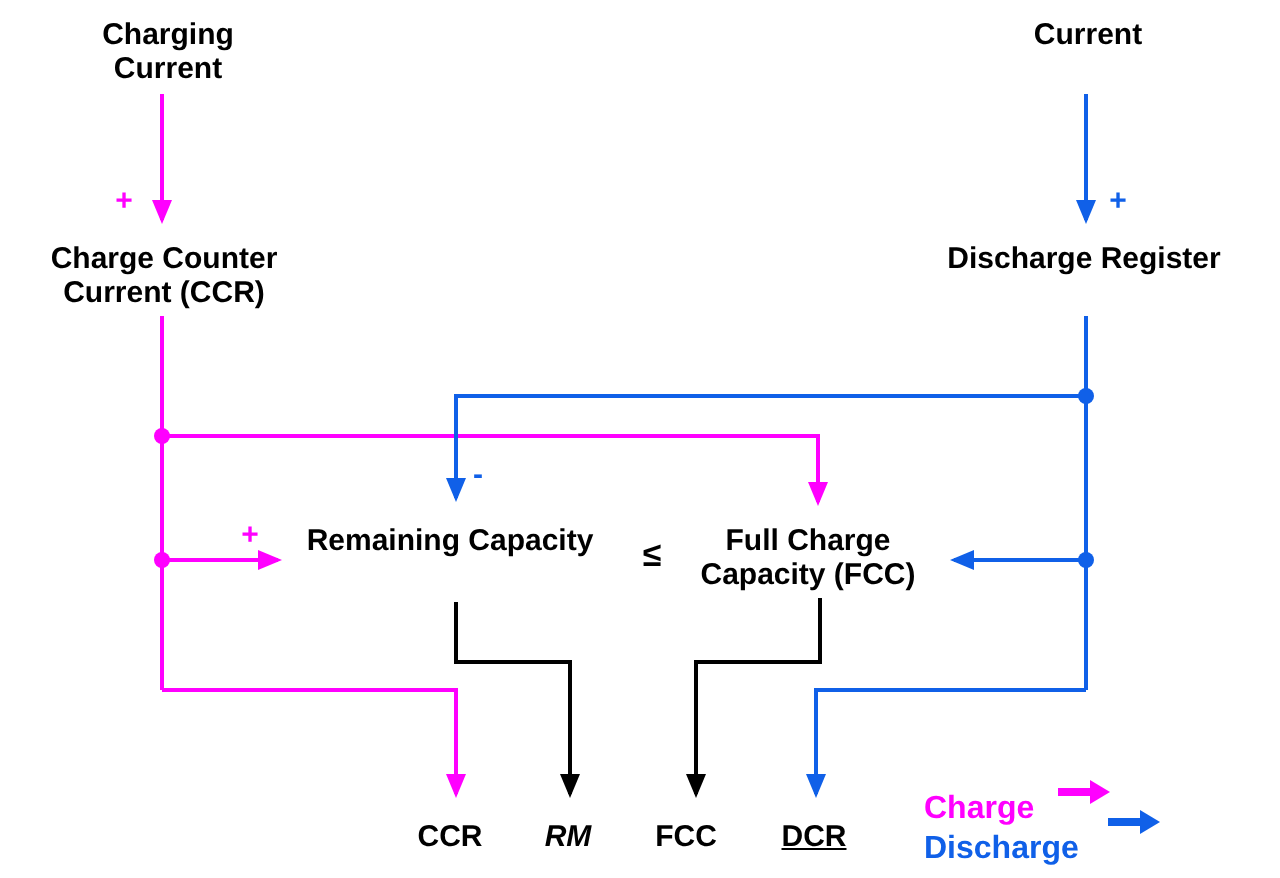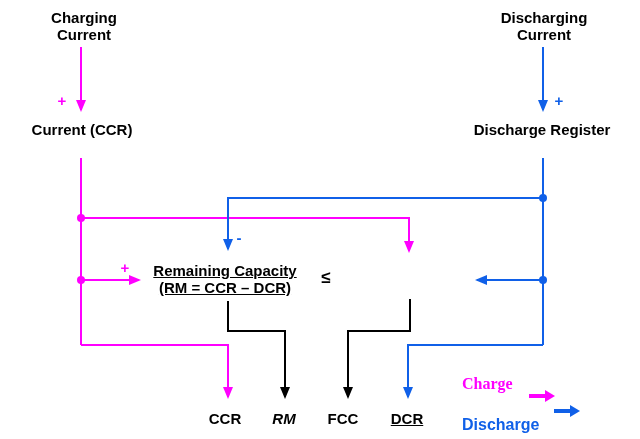--- a/index.html
+++ b/index.html
@@ -133,50 +133,53 @@
       <polygon class="fb" points="570,405 580,411 570,417"></polygon>
     </g>
   </svg>
 
   <div class="lbl" style="left:84px;top:9px;">
     <div>Charging</div>
     <div>Current</div>
   </div>
 
   <div class="lbl" style="left:544px;top:9px;">
-    <div>Discharging</div>
     <div>Current</div>
   </div>
 
   <div class="lbl" style="left:82px;top:121px;">
+    <div>Charge Counter</div>
     <div>Current (CCR)</div>
   </div>
 
   <div class="lbl" style="left:542px;top:121px;">
     <div>Discharge Register</div>
   </div>
 
-  <div class="lbl" style="left:225px;top:262px;text-decoration:underline;">
+  <div class="lbl" style="left:225px;top:262px;">
     <div>Remaining Capacity</div>
-    <div>(RM = CCR – DCR)</div>
   </div>
 
   <div class="comp" style="left:326px;top:268px;">≤</div>
 
+  <div class="lbl" style="left:404px;top:262px;">
+    <div>Full Charge</div>
+    <div>Capacity (FCC)</div>
+  </div>
 
   <div class="sign charge" style="left:62px;top:94px;">+</div>
   <div class="sign discharge" style="left:559px;top:94px;">+</div>
   <div class="sign charge" style="left:125px;top:261px;">+</div>
   <div class="sign discharge" style="left:239px;top:231px;">-</div>
 
   <div class="out" style="left:225px;top:410px;">CCR</div>
   <div class="out" style="left:284px;top:410px;font-style:italic;">RM</div>
   <div class="out" style="left:343px;top:410px;">FCC</div>
   <div class="out" style="left:407px;top:410px;text-decoration:underline;">DCR</div>
 
-  <div class="legend-row charge" style="left:462px;top:376px;font-family:Liberation Serif, serif;">
+  <div class="legend-row charge" style="left:462px;top:397px;">
     <span>Charge</span>
   </div>
   <div class="legend-row discharge" style="left:462px;top:417px;">
     <span>Discharge</span>
   </div>
 
 </div>
 
 </body></html>

